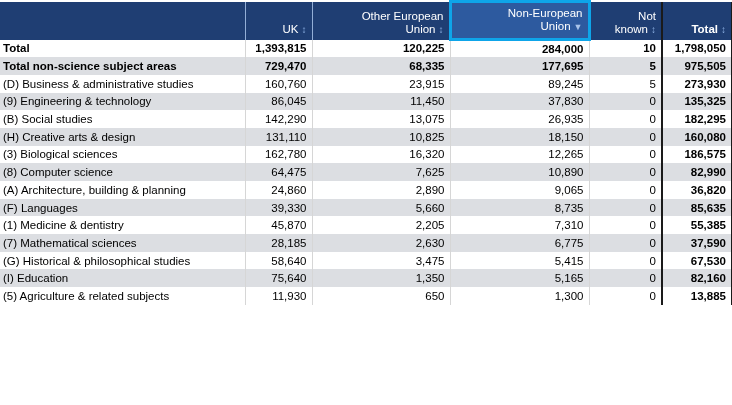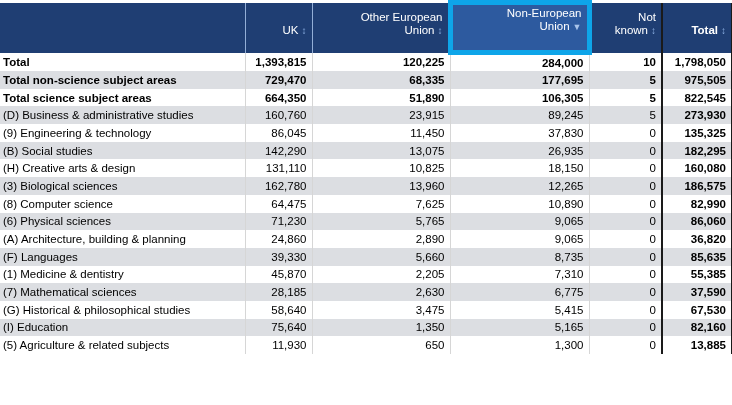--- a/index.html
+++ b/index.html
@@ -9,27 +9,27 @@
   }
   table.data {
     border-collapse:collapse; table-layout:fixed; width:732px;
   }
   
   thead th {
     background:#1f3e73; color:#fff; font-weight:normal;
     font-size:11.5px; line-height:13px;
     vertical-align:bottom; text-align:right;
     height:38px; box-sizing:border-box;
-    padding:2px 5px 16px 2px;
+    padding:2px 5px 4px 2px;
   }
   thead th.h-empty { text-align:left; }
   thead th.h-uk, thead th.h-oeu { border-left:1px solid #93aed6; }
   thead th.h-neu {
     background:#2d5a9f;
-    border:5px solid #0ea5e9;
+    border:3px solid #0ea5e9;
   }
   thead th.h-nk { border-left:none;margin-left:10px; }
   thead th.h-total {
     font-weight:bold;
     border-left:2px solid #1a1a1a;
     border-right:2px solid #1a1a1a;
   }
   .sort-icon { color:#8fb3e6; font-size:10px; padding-left:3px; }
   .h-neu .sort-icon { color:#a9c4ea; font-size:9px; }
   
@@ -102,28 +102,20 @@
       <td class="c-total">1,798,050</td>
     </tr>
         <tr class="bold-row">
       <td class="c-label">Total non-science subject areas</td>
       <td class="c-uk">729,470</td>
       <td class="c-oeu">68,335</td>
       <td class="c-neu">177,695</td>
       <td class="c-nk">5</td>
       <td class="c-total">975,505</td>
     </tr>
-        <tr class="bold-row">
-      <td class="c-label">Total science subject areas</td>
-      <td class="c-uk">664,350</td>
-      <td class="c-oeu">51,890</td>
-      <td class="c-neu">106,305</td>
-      <td class="c-nk">5</td>
-      <td class="c-total">822,545</td>
-    </tr>
         <tr>
       <td class="c-label">(D) Business &amp; administrative studies</td>
       <td class="c-uk">160,760</td>
       <td class="c-oeu">23,915</td>
       <td class="c-neu">89,245</td>
       <td class="c-nk">5</td>
       <td class="c-total">273,930</td>
     </tr>
         <tr>
       <td class="c-label">(9) Engineering &amp; technology</td>
@@ -145,40 +137,32 @@
       <td class="c-label">(H) Creative arts &amp; design</td>
       <td class="c-uk">131,110</td>
       <td class="c-oeu">10,825</td>
       <td class="c-neu">18,150</td>
       <td class="c-nk">0</td>
       <td class="c-total">160,080</td>
     </tr>
         <tr>
       <td class="c-label">(3) Biological sciences</td>
       <td class="c-uk">162,780</td>
-      <td class="c-oeu">13,960</td>
+      <td class="c-oeu">16,320</td>
       <td class="c-neu">12,265</td>
       <td class="c-nk">0</td>
       <td class="c-total">186,575</td>
     </tr>
         <tr>
       <td class="c-label">(8) Computer science</td>
       <td class="c-uk">64,475</td>
       <td class="c-oeu">7,625</td>
       <td class="c-neu">10,890</td>
       <td class="c-nk">0</td>
       <td class="c-total">82,990</td>
-    </tr>
-        <tr>
-      <td class="c-label">(6) Physical sciences</td>
-      <td class="c-uk">71,230</td>
-      <td class="c-oeu">5,765</td>
-      <td class="c-neu">9,065</td>
-      <td class="c-nk">0</td>
-      <td class="c-total">86,060</td>
     </tr>
         <tr>
       <td class="c-label">(A) Architecture, building &amp; planning</td>
       <td class="c-uk">24,860</td>
       <td class="c-oeu">2,890</td>
       <td class="c-neu">9,065</td>
       <td class="c-nk">0</td>
       <td class="c-total">36,820</td>
     </tr>
         <tr>

